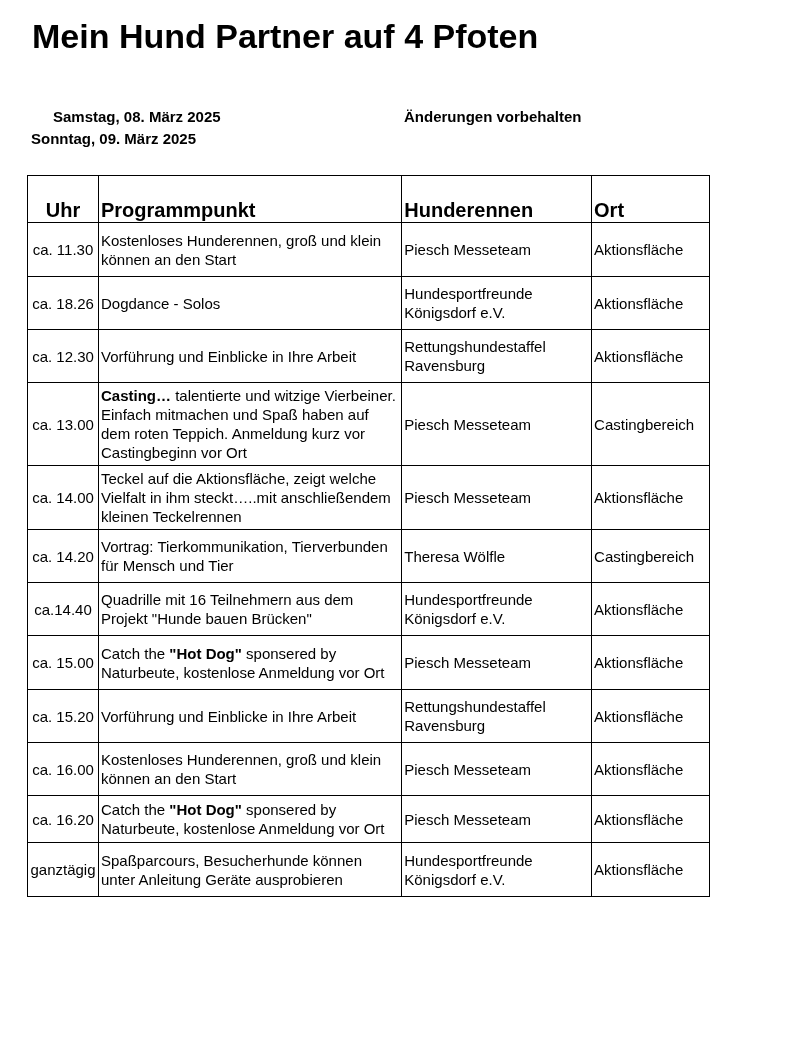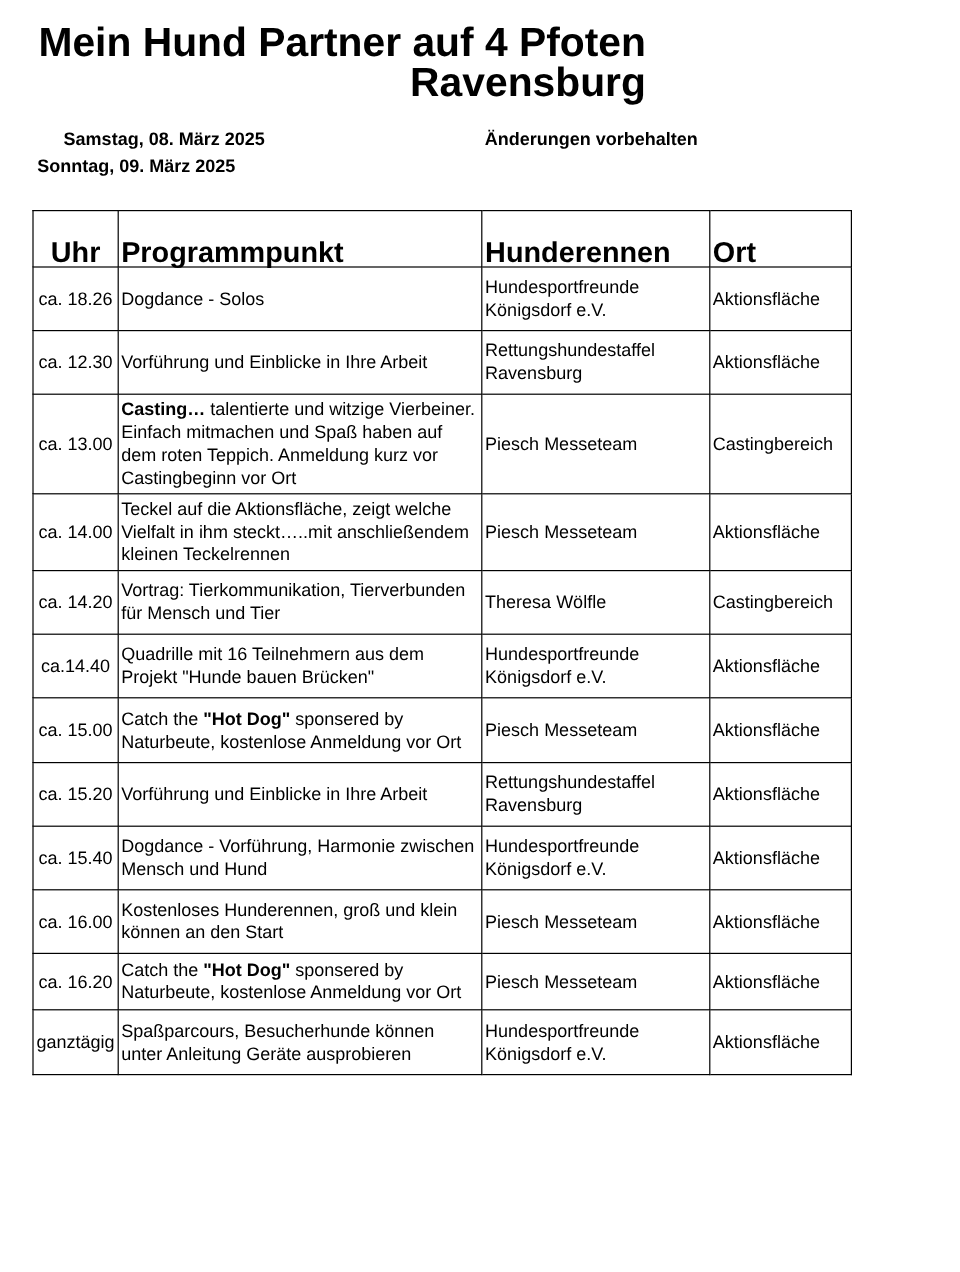--- a/index.html
+++ b/index.html
@@ -1,51 +1,56 @@
 <!DOCTYPE html>
 <html><head>
 <meta charset="utf-8">
 <style>
   html, body { margin: 0; padding: 0; background: #ffffff; }
   body { width: 800px; height: 1060px; position: relative; font-family: "Liberation Sans", sans-serif; color: #000; }
   .title { position: absolute; left: 32px; top: 20px; font-size: 34px; font-weight: bold; line-height: 33px; text-align: right; }
   .date { position: absolute; font-size: 15px; font-weight: bold; line-height: 22px; }
   table { position: absolute; left: 27px; top: 175px; width: 683px; border-collapse: collapse; }
   td, th { border: 1.5px solid #000; padding: 0 2px; font-size: 15px; line-height: 19px; vertical-align: middle; text-align: left; font-weight: normal; }
-  th { font-size: 24px; font-weight: bold; vertical-align: bottom; padding-bottom: 2px; height: 44px; }
+  th { font-size: 20px; font-weight: bold; vertical-align: bottom; padding-bottom: 2px; height: 44px; }
   th.c1 { text-align: center; }
   td.c1 { text-align: center; padding: 0 1px; white-space: nowrap; }
   .c1 { width: 66px; }
   .c2 { width: 299px; }
   .c3 { width: 185px; }
   .c4 { width: 113px; }
   b { font-weight: bold; }
 </style>
 </head>
 <body>
 
 <div class="title">
   <div>Mein Hund Partner auf 4 Pfoten</div>
-  <div>Ravensburg</div>
 </div>
 
 <div class="date" style="left:31px; top:106px;margin-left:22px;">Samstag, 08. März 2025</div>
 <div class="date" style="left:31px; top:128px;">Sonntag, 09. März 2025</div>
 <div class="date" style="left:404px; top:106px;">Änderungen vorbehalten</div>
 
 <table>
   <thead>
     <tr>
       <th class="c1">Uhr</th>
       <th class="c2">Programmpunkt</th>
       <th class="c3">Hunderennen</th>
       <th class="c4">Ort</th>
     </tr>
   </thead>
   <tbody id="tbody">
+      <tr style="height: 54px;">
+        <td class="c1"><span>ca. 11.30</span></td>
+        <td class="c2"><span>Kostenloses Hunderennen, groß und klein können an den Start</span></td>
+        <td class="c3"><span>Piesch Messeteam</span></td>
+        <td class="c4"><span>Aktionsfläche</span></td>
+      </tr>
       <tr style="height: 53px;">
         <td class="c1"><span>ca. 18.26</span></td>
         <td class="c2"><span>Dogdance - Solos</span></td>
         <td class="c3"><span>Hundesportfreunde Königsdorf e.V.</span></td>
         <td class="c4"><span>Aktionsfläche</span></td>
       </tr>
       <tr style="height: 53px;">
         <td class="c1"><span>ca. 12.30</span></td>
         <td class="c2"><span>Vorführung und Einblicke in Ihre Arbeit</span></td>
         <td class="c3"><span>Rettungshundestaffel Ravensburg</span></td>
@@ -81,26 +86,20 @@
         <td class="c3"><span>Piesch Messeteam</span></td>
         <td class="c4"><span>Aktionsfläche</span></td>
       </tr>
       <tr style="height: 53px;">
         <td class="c1"><span>ca. 15.20</span></td>
         <td class="c2"><span>Vorführung und Einblicke in Ihre Arbeit</span></td>
         <td class="c3"><span>Rettungshundestaffel Ravensburg</span></td>
         <td class="c4"><span>Aktionsfläche</span></td>
       </tr>
       <tr style="height: 53px;">
-        <td class="c1"><span>ca. 15.40</span></td>
-        <td class="c2"><span>Dogdance - Vorführung, Harmonie zwischen Mensch und Hund</span></td>
-        <td class="c3"><span>Hundesportfreunde Königsdorf e.V.</span></td>
-        <td class="c4"><span>Aktionsfläche</span></td>
-      </tr>
-      <tr style="height: 53px;">
         <td class="c1"><span>ca. 16.00</span></td>
         <td class="c2"><span>Kostenloses Hunderennen, groß und klein können an den Start</span></td>
         <td class="c3"><span>Piesch Messeteam</span></td>
         <td class="c4"><span>Aktionsfläche</span></td>
       </tr>
       <tr style="height: 47px;">
         <td class="c1"><span>ca. 16.20</span></td>
         <td class="c2"><span>Catch the </span><b>"Hot Dog"</b><span> sponsered by Naturbeute, kostenlose Anmeldung vor Ort</span></td>
         <td class="c3"><span>Piesch Messeteam</span></td>
         <td class="c4"><span>Aktionsfläche</span></td>

